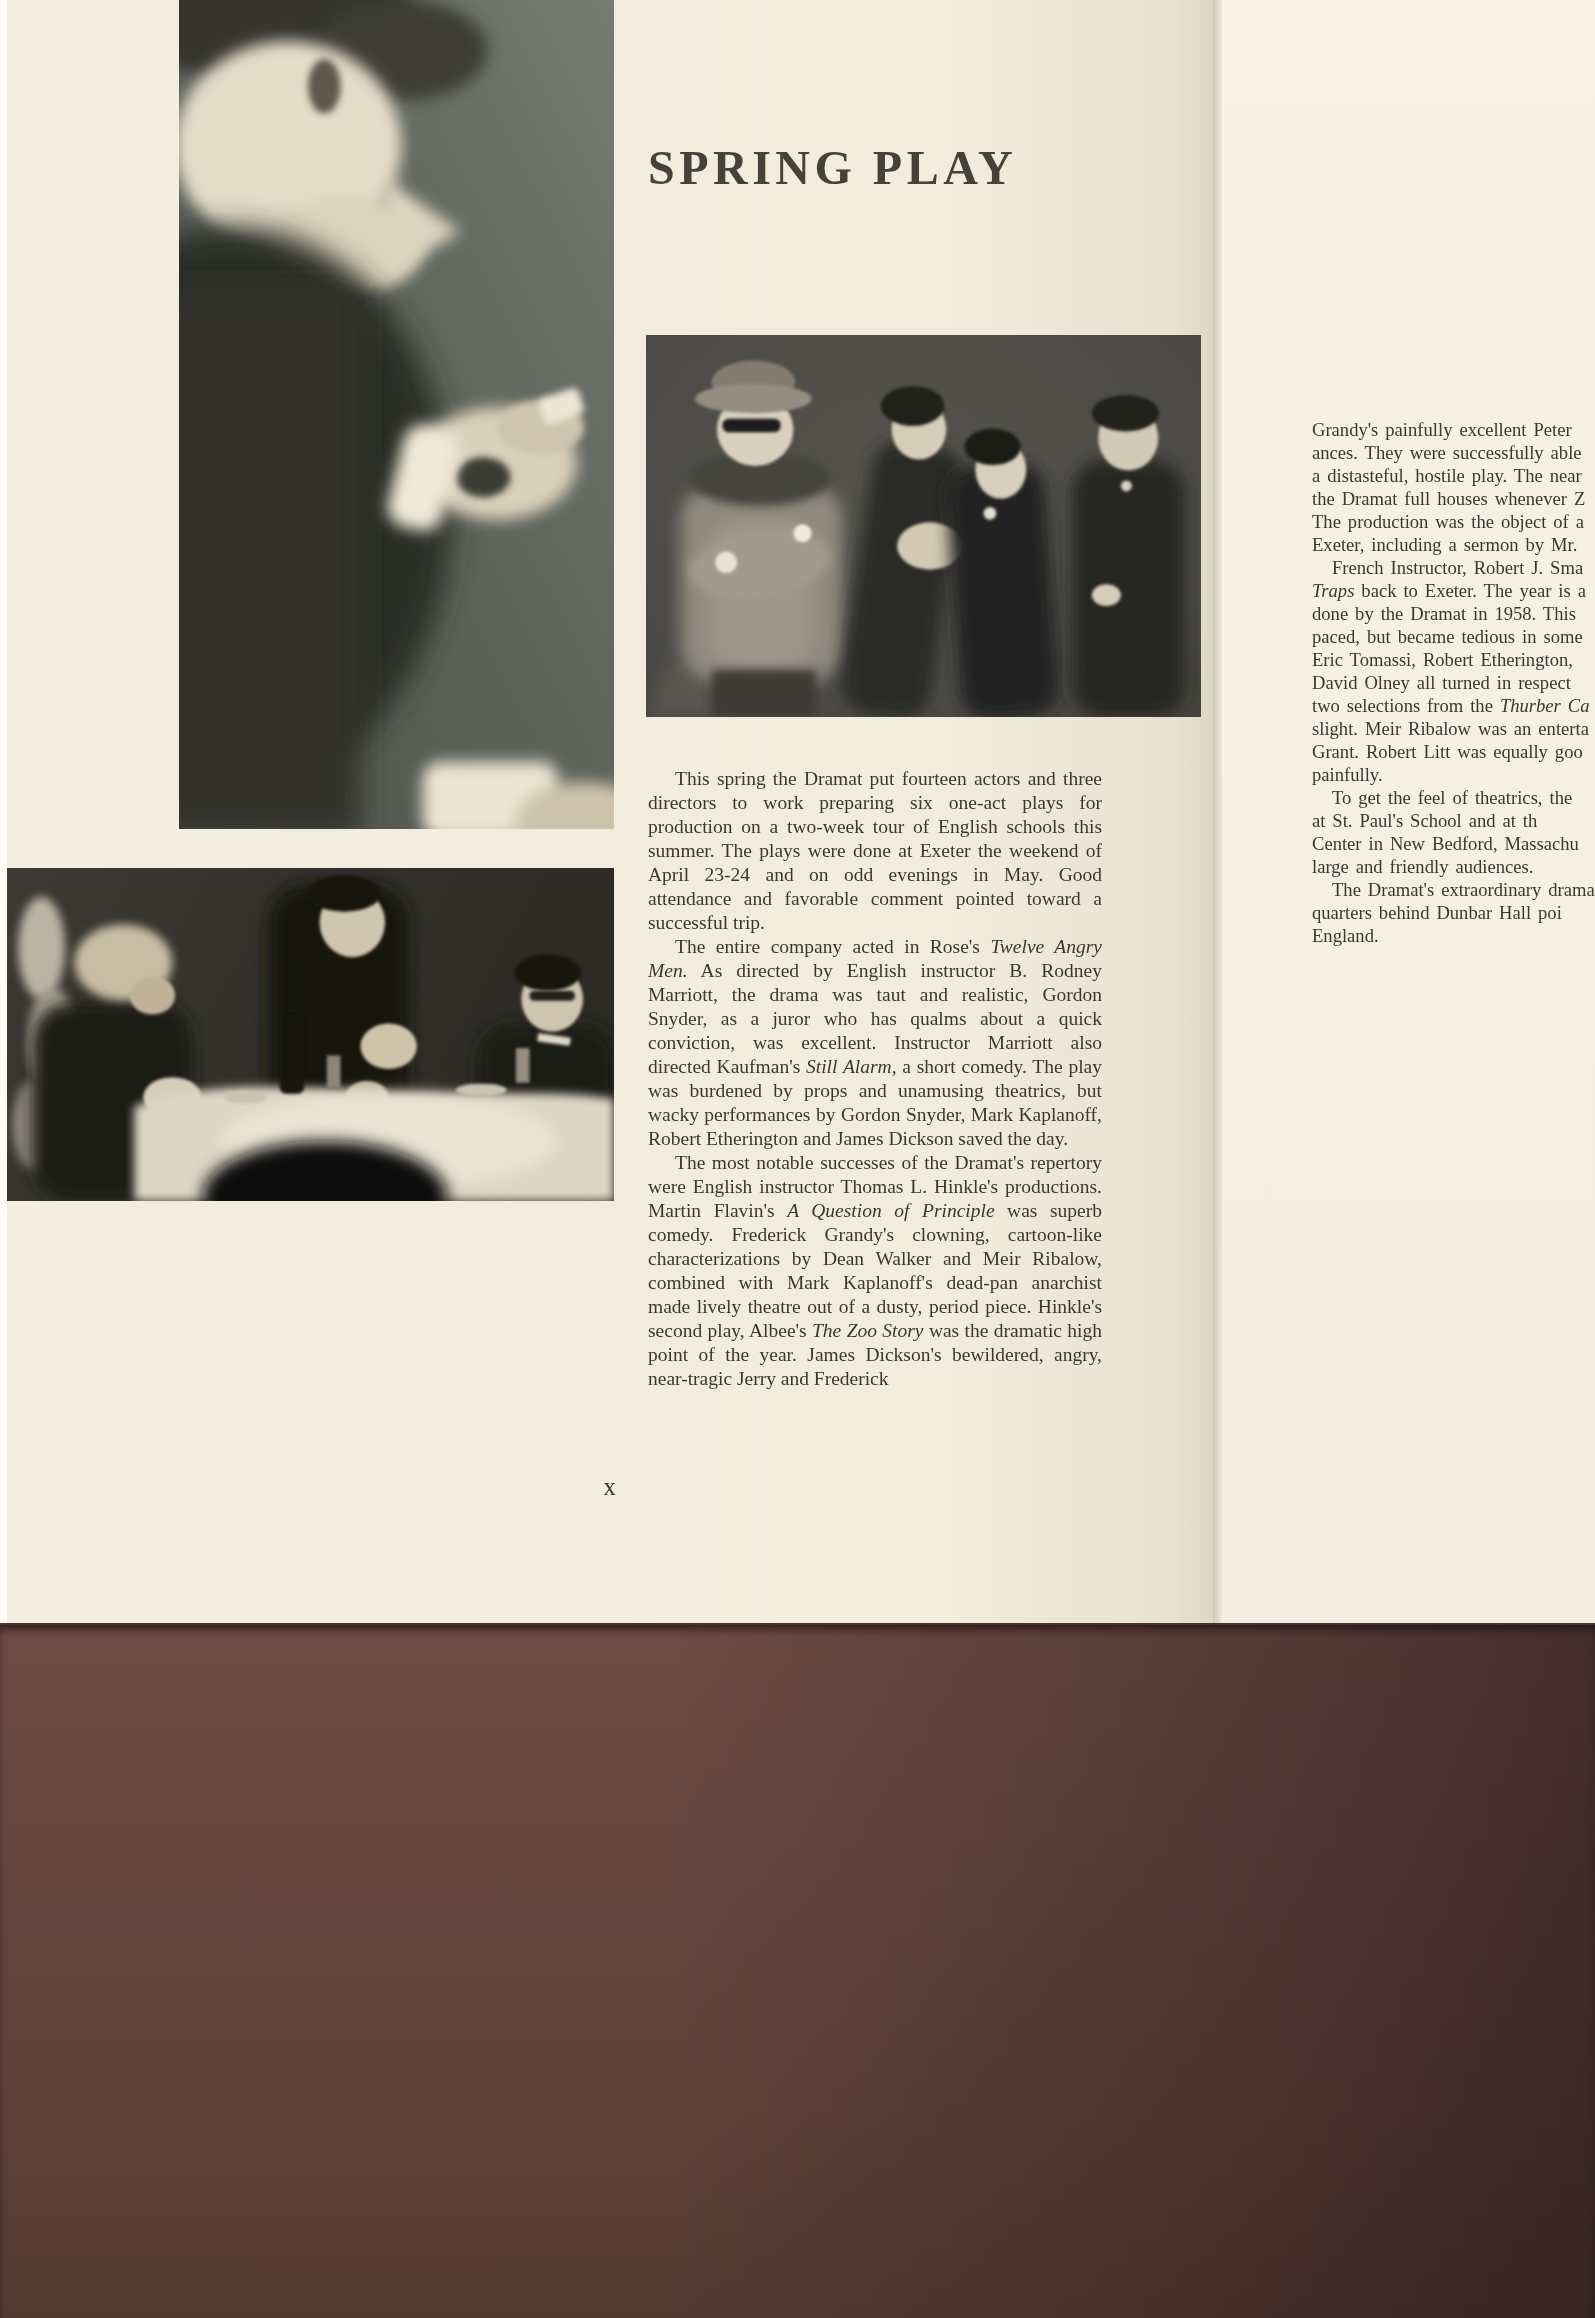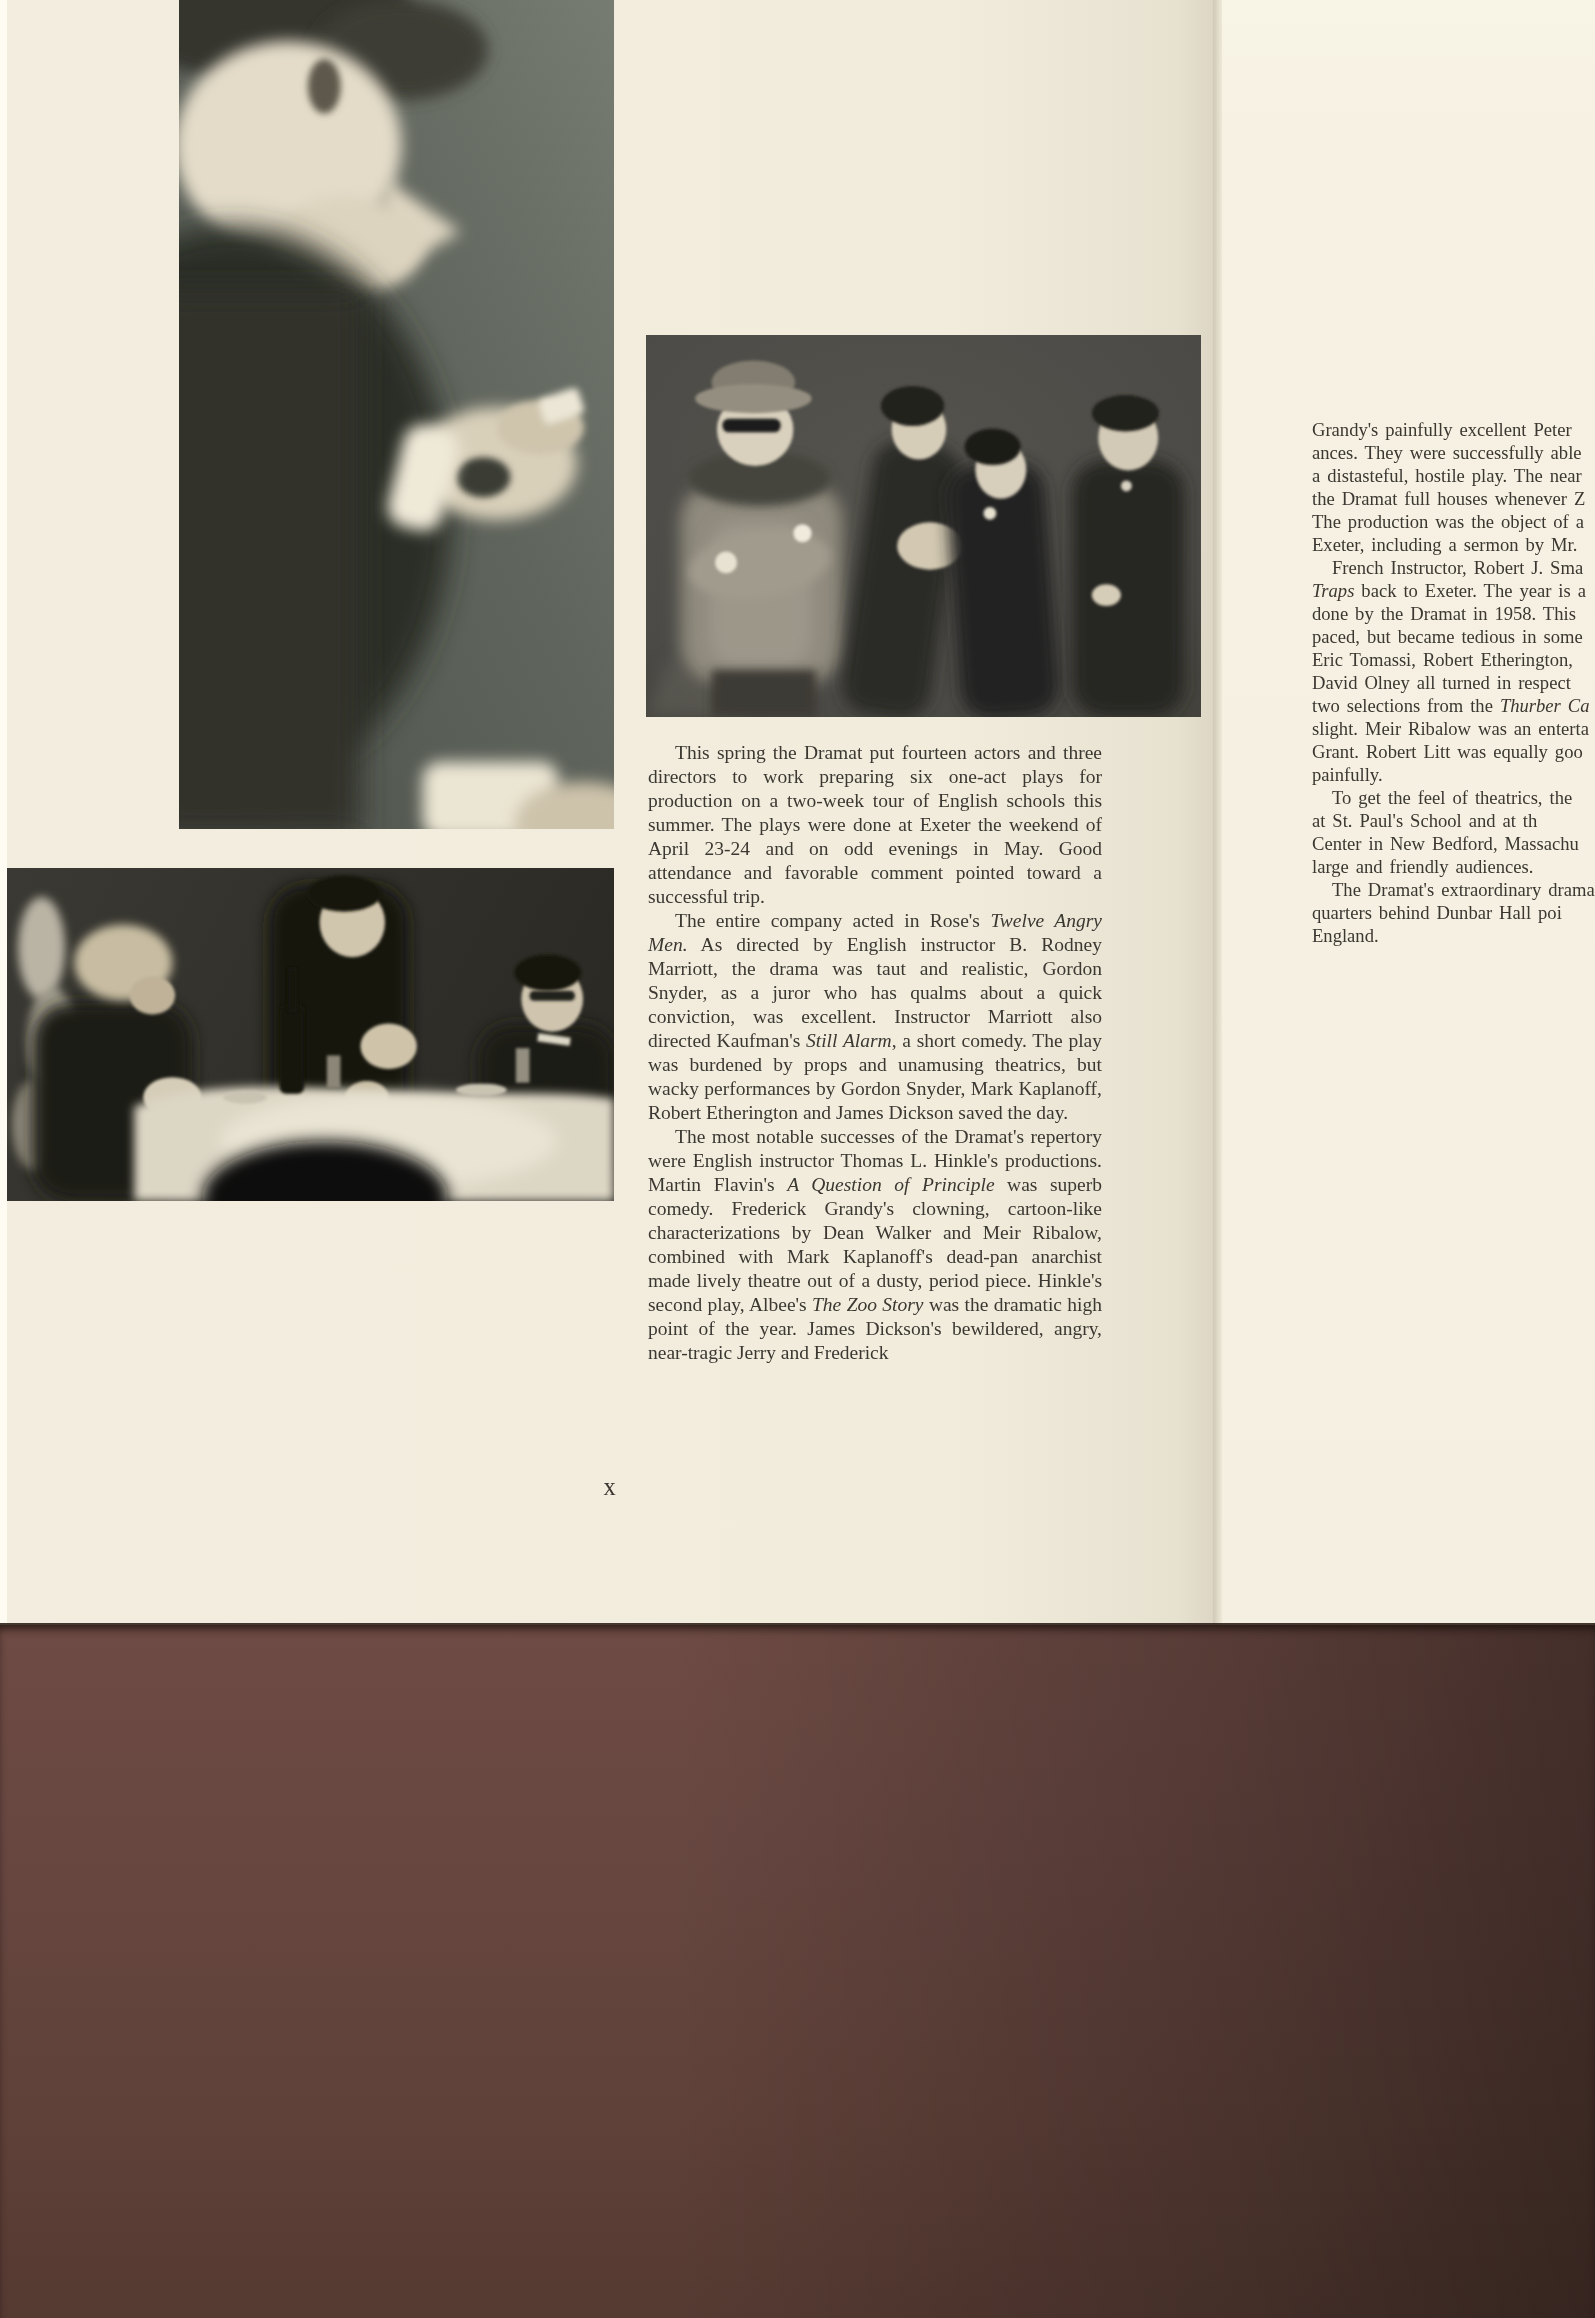--- a/index.html
+++ b/index.html
@@ -23,21 +23,21 @@
   #photo2{left:646px;top:335px;width:555px;height:382px;}
   #photo3{left:7.3px;top:868px;width:607px;height:333px;}
   
   .title{
     position:absolute;left:648px;top:142px;width:473px;
     font-size:48px;font-weight:bold;letter-spacing:4.5px;line-height:1.1;
     color:#454239;
   }
   
   .article{
-    position:absolute;left:648px;top:741px;width:454px;
+    position:absolute;left:648px;top:767px;width:454px;
     font-size:19.5px;line-height:24px;color:#3b3832;
     text-align:justify;
   }
   .article .para{text-indent:27px;margin:0;}
   .article .it, .rcol .it{font-style:italic;}
   
   .folio{
     position:absolute;left:582px;top:1473px;width:55px;text-align:center;
     font-size:24.5px;color:#3a3731;
   }
@@ -197,20 +197,21 @@
     <ellipse cx="420" cy="300" rx="185" ry="52" fill="#e9e4d3" filter="url(#d9)"></ellipse>
     <ellipse cx="262" cy="252" rx="24" ry="7" fill="#c9c3b2" filter="url(#d2)"></ellipse>
     <ellipse cx="522" cy="244" rx="28" ry="7" fill="#c9c3b2" filter="url(#d2)"></ellipse>
     <rect x="352" y="206" width="15" height="36" fill="#8b8677" filter="url(#d2)"></rect>
     <rect x="560" y="198" width="15" height="38" fill="#938e7f" filter="url(#d2)"></rect>
     <rect x="300" y="150" width="27" height="98" rx="7" fill="#141310" filter="url(#d2)"></rect>
     <rect x="309" y="110" width="10" height="48" fill="#141310" filter="url(#d2)"></rect>
     <ellipse cx="350" cy="362" rx="135" ry="62" fill="#100f0b" filter="url(#d9)"></ellipse>
   </svg>
 
+  <h1 class="title" style="margin:0">SPRING PLAY</h1>
 
   <div class="article">
       <p class="para"><span>This spring the Dramat put fourteen actors and three directors to work preparing six one-act plays for production on a two-week tour of English schools this summer. The plays were done at Exeter the weekend of April 23-24 and on odd evenings in May. Good attendance and favorable comment pointed toward a successful trip.</span></p>
       <p class="para"><span>The entire company acted in Rose's </span><span class="it">Twelve Angry Men.</span><span> As directed by English instructor B. Rodney Marriott, the drama was taut and realistic, Gordon Snyder, as a juror who has qualms about a quick conviction, was excellent. Instructor Marriott also directed Kaufman's </span><span class="it">Still Alarm</span><span>, a short comedy. The play was burdened by props and unamusing theatrics, but wacky performances by Gordon Snyder, Mark Kaplanoff, Robert Etherington and James Dickson saved the day.</span></p>
       <p class="para"><span>The most notable successes of the Dramat's repertory were English instructor Thomas L. Hinkle's productions. Martin Flavin's </span><span class="it">A Question of Principle</span><span> was superb comedy. Frederick Grandy's clowning, cartoon-like characterizations by Dean Walker and Meir Ribalow, combined with Mark Kaplanoff's dead-pan anarchist made lively theatre out of a dusty, period piece. Hinkle's second play, Albee's </span><span class="it">The Zoo Story</span><span> was the dramatic high point of the year. James Dickson's bewildered, angry, near-tragic Jerry and Frederick</span></p>
     </div>
 
   <div class="folio">x</div>
 
   <div class="rcol">

